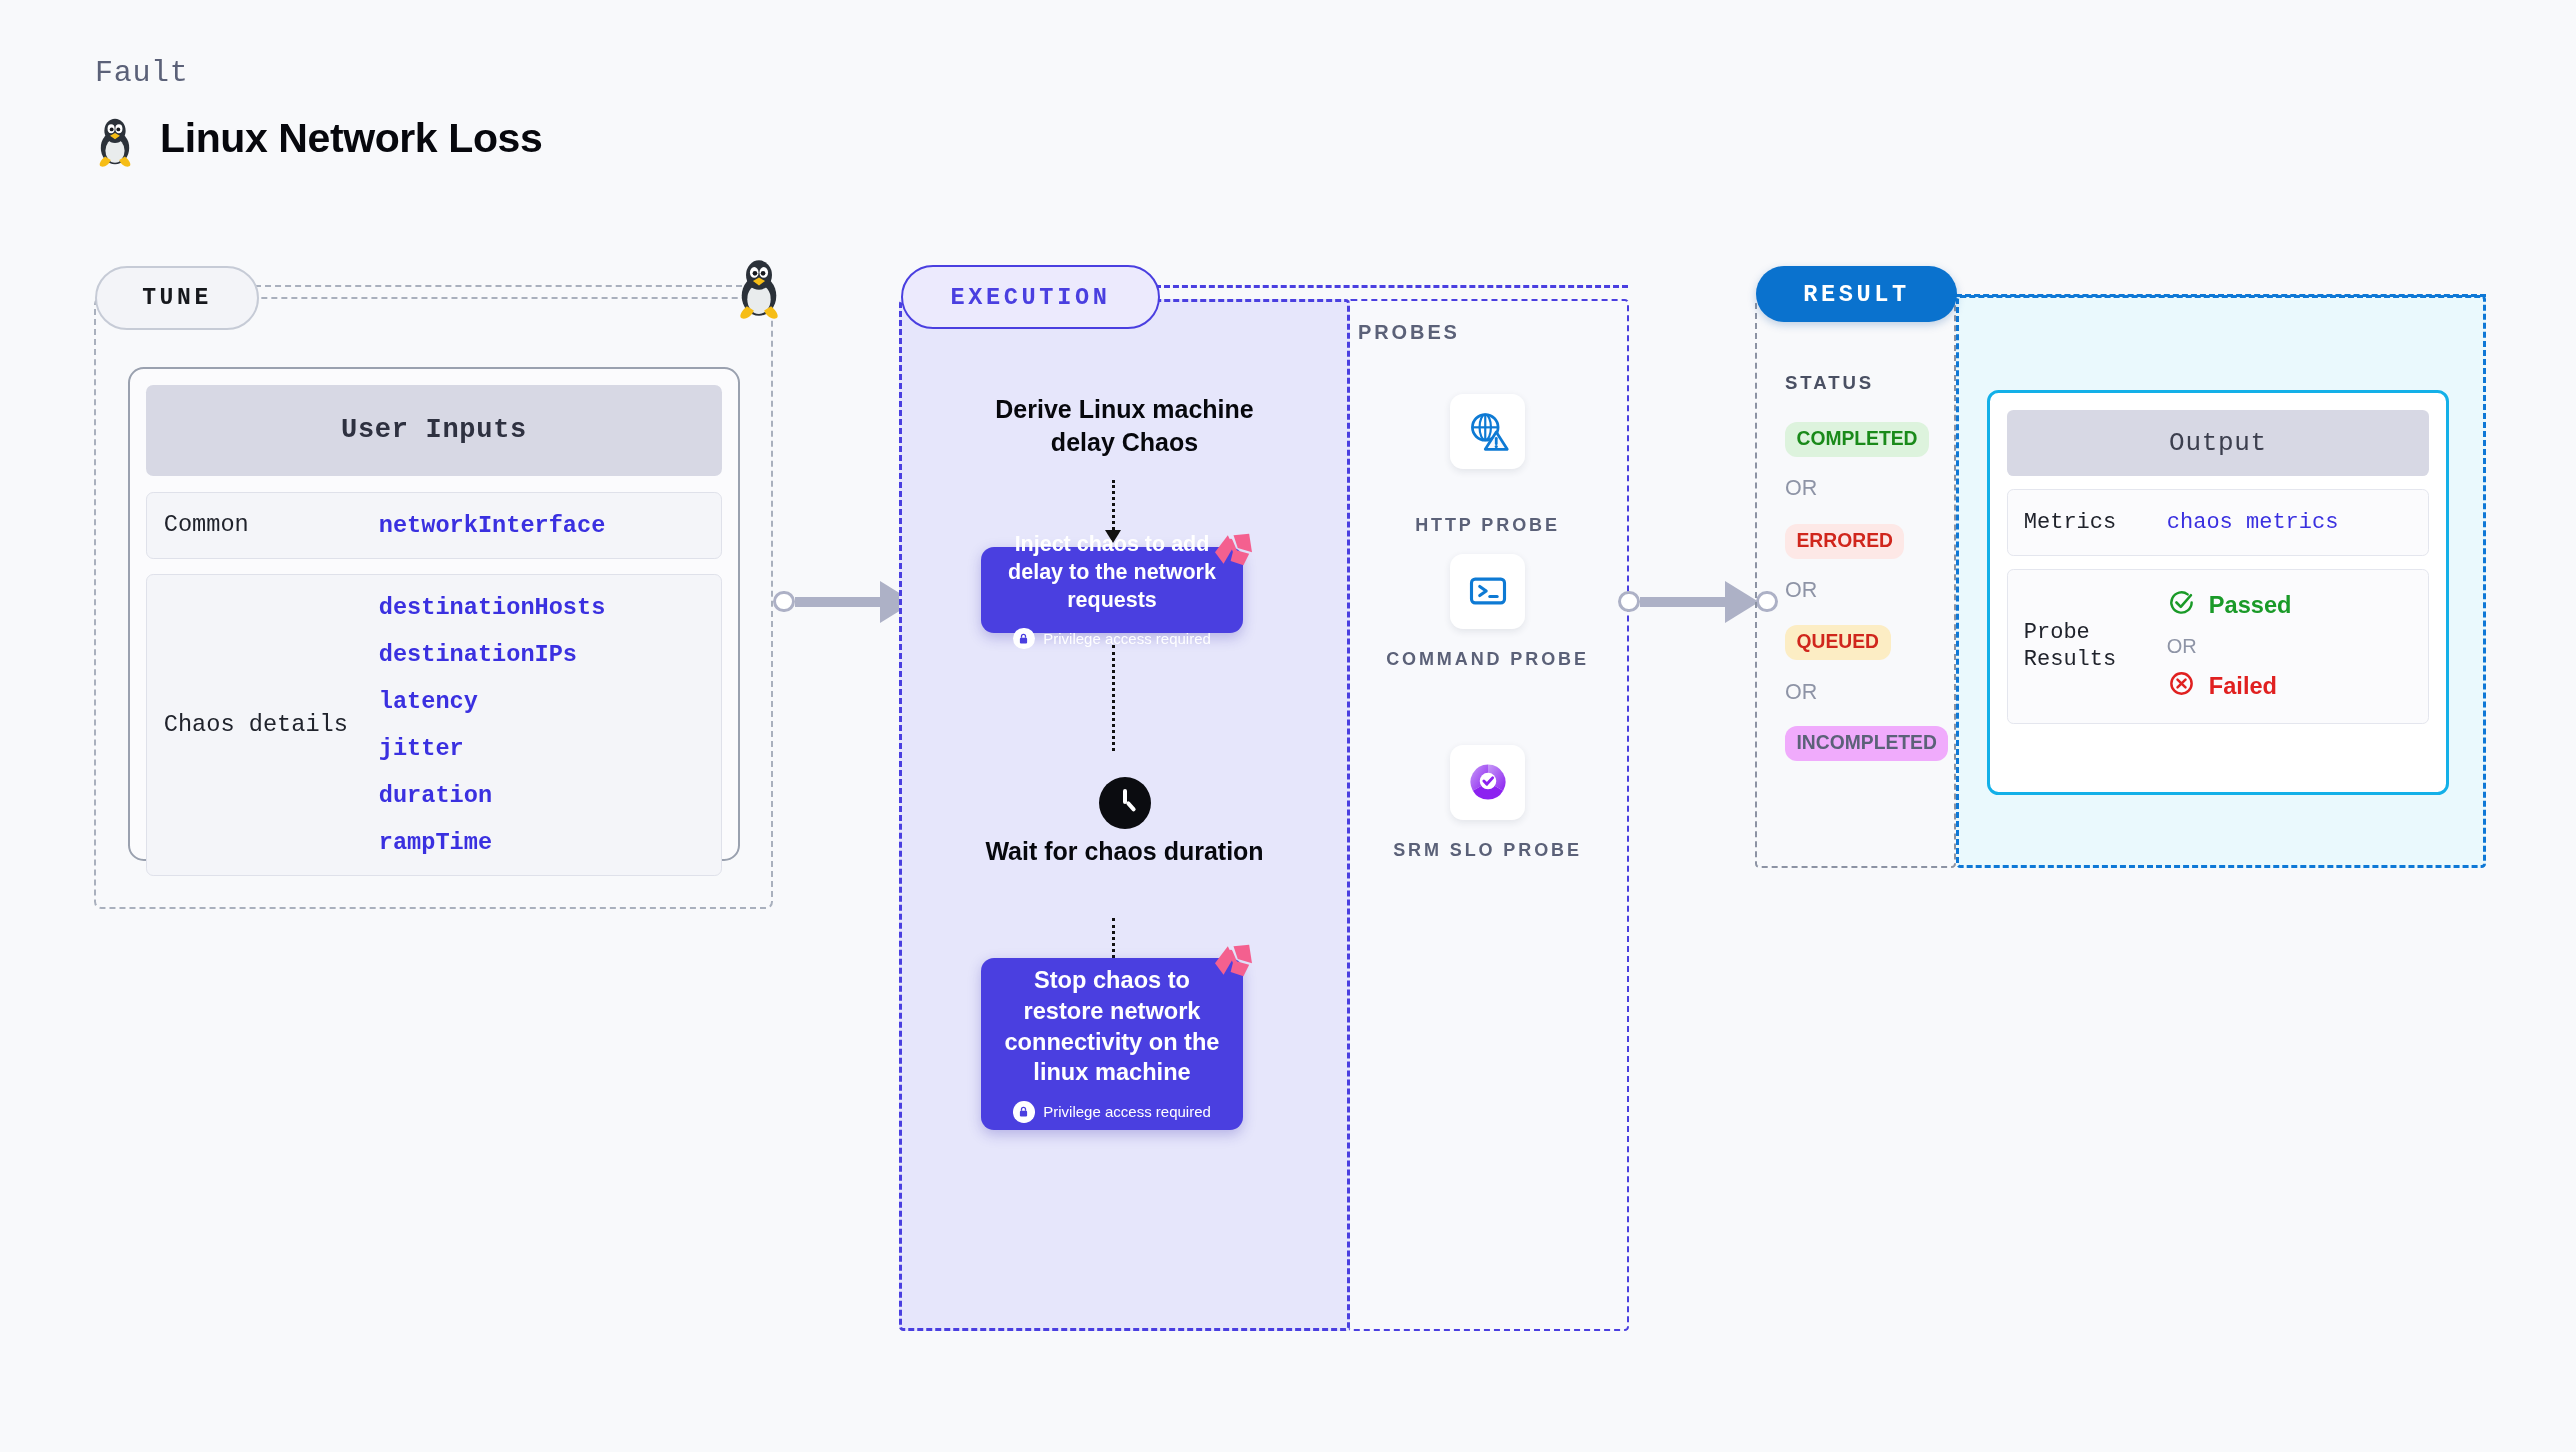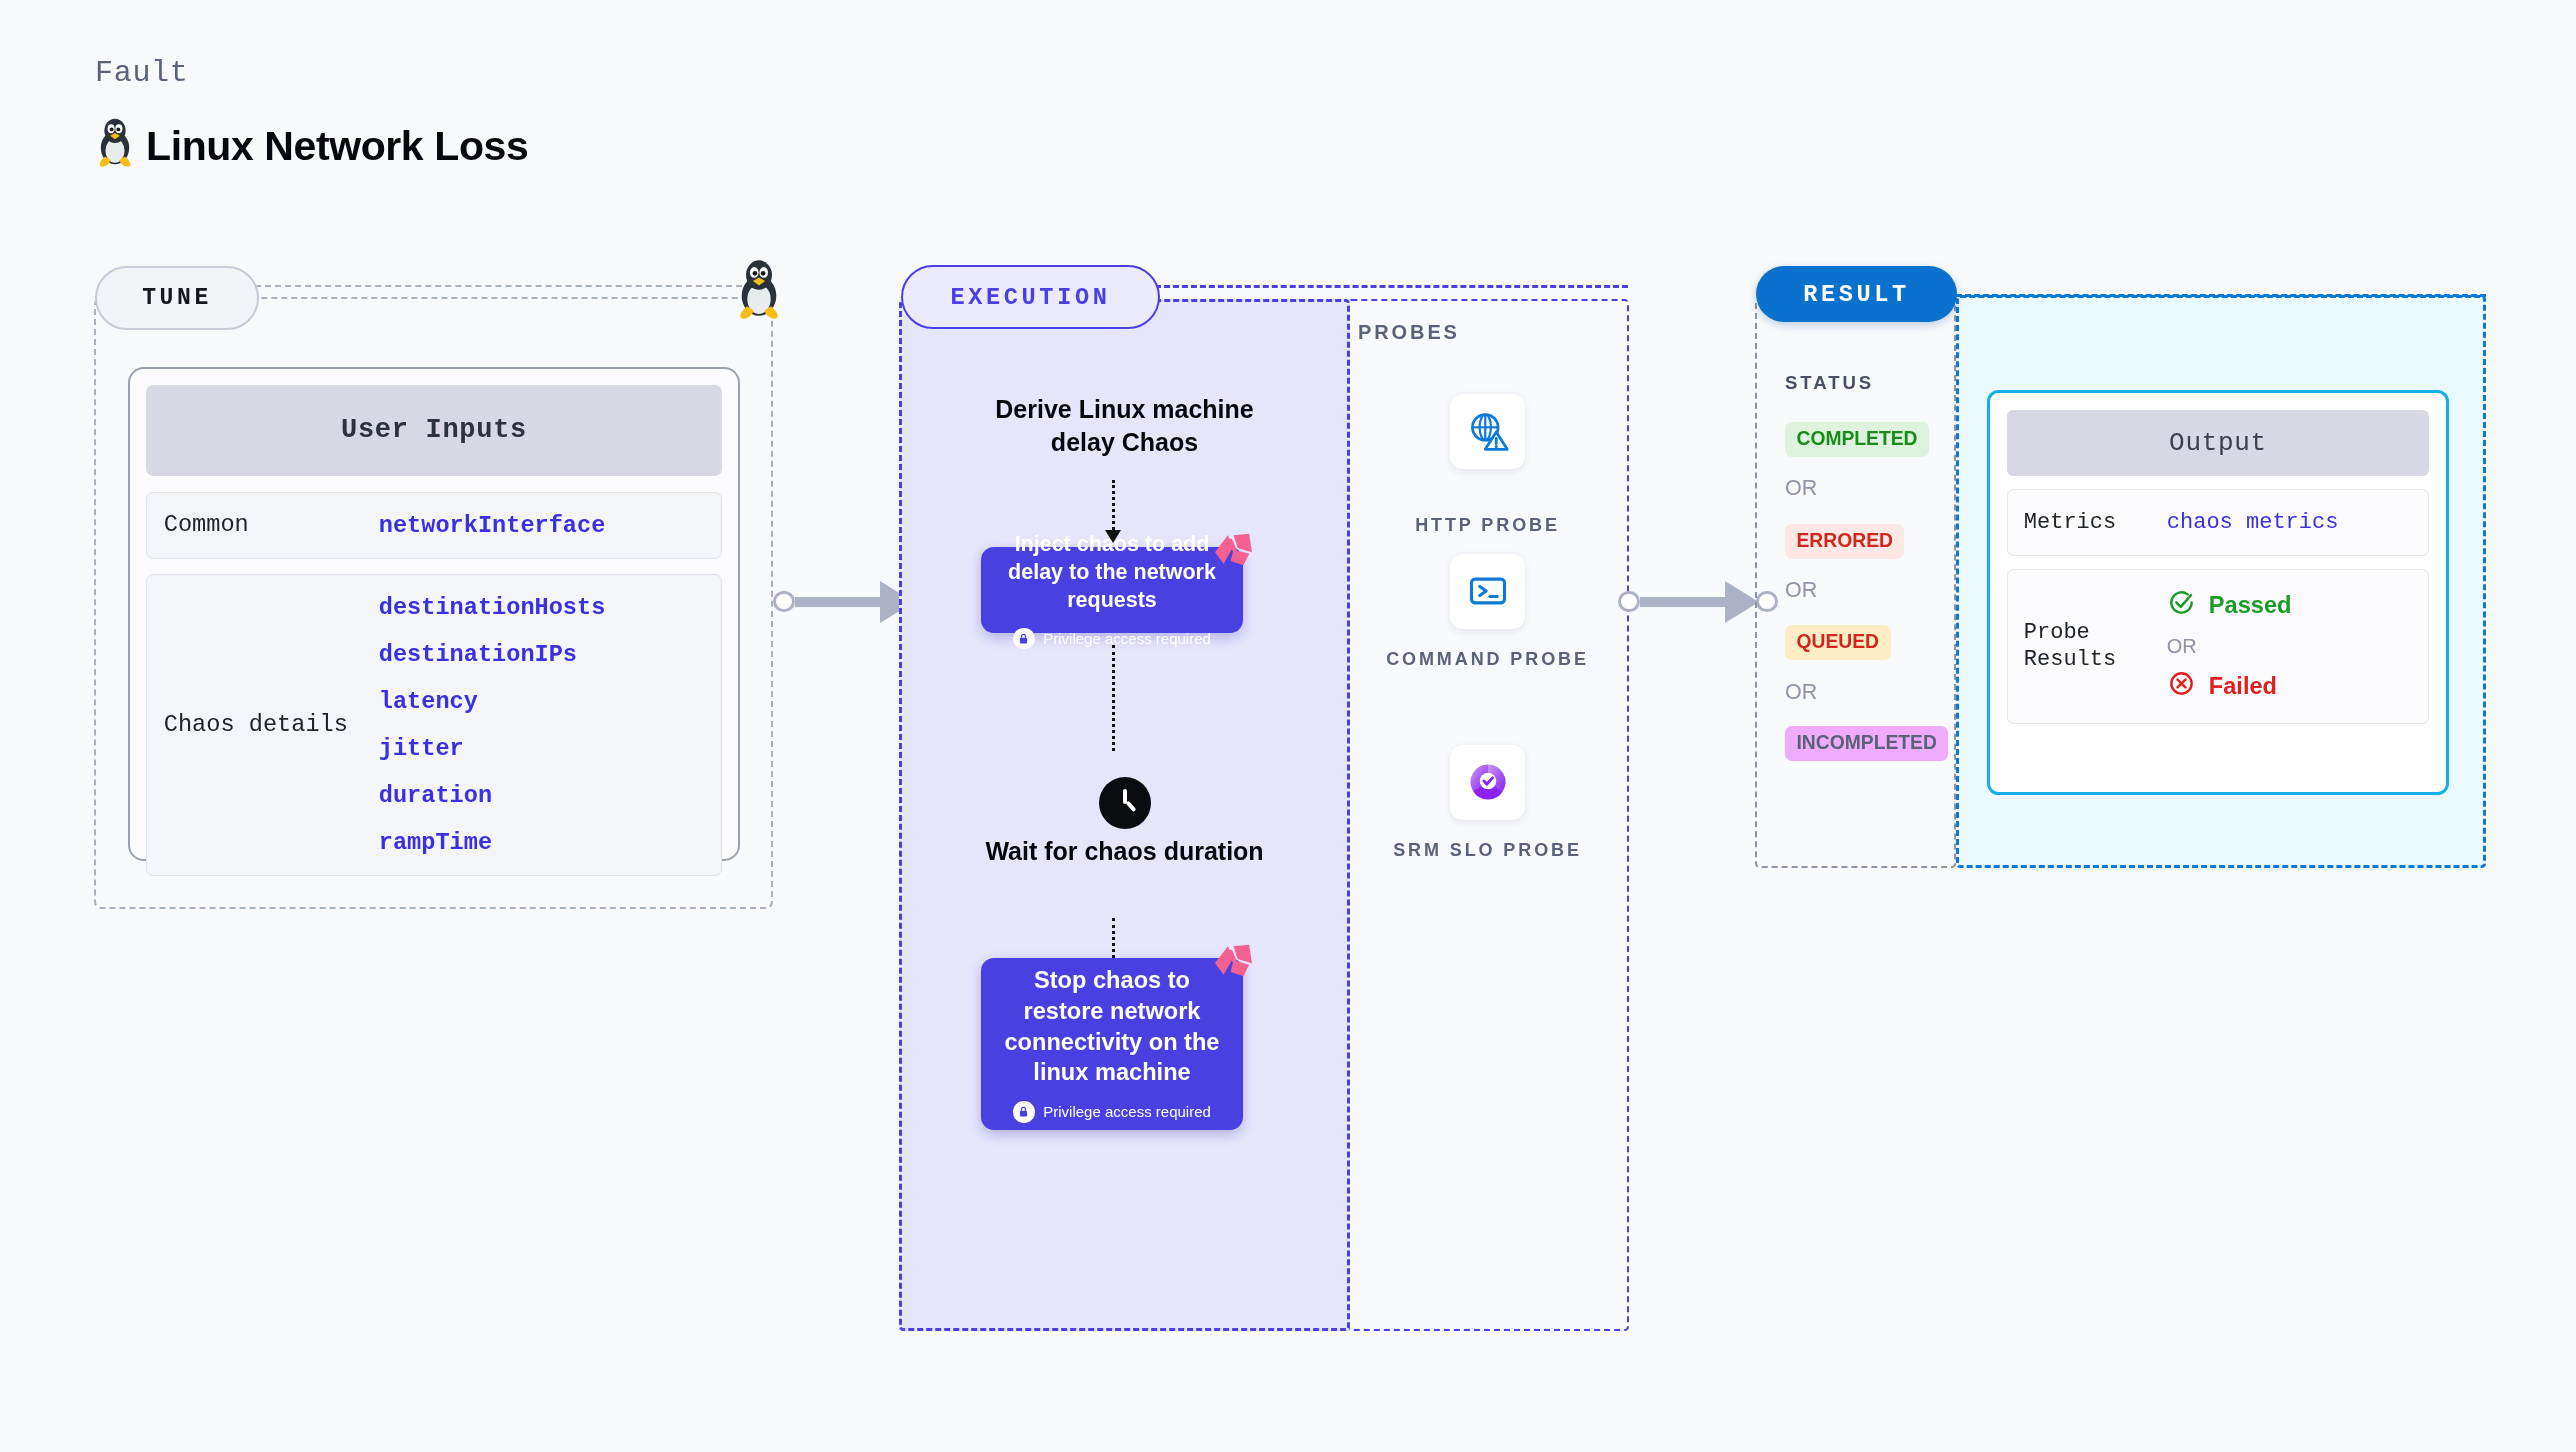--- a/index.html
+++ b/index.html
@@ -12,21 +12,21 @@
   }
 
   
   #fault-kicker{
     position:absolute;left:95px;top:56px;
     font-family:"Liberation Mono", monospace;
     font-size:30px;color:#5b6178;letter-spacing:0.7px;
   }
   #title-row{
     position:absolute;left:93px;top:115px;
-    display:flex;align-items:flex-end;gap:9px;
+    display:flex;align-items:flex-start;gap:23px;
   }
   #title-text{
     font-size:41px;font-weight:bold;color:#07080d;letter-spacing:-0.4px;
   }
 
   
   .pill{
     position:absolute;
     display:flex;align-items:center;justify-content:center;
     border-radius:716px;
@@ -167,21 +167,21 @@
   }
   #output-box{
     left:1956px;top:295px;width:530px;height:573px;
     border:3.6px dashed #0e78d6;border-radius:4.3px;background:#eaf9fd;
   }
   #status-label{
     position:absolute;left:1785px;top:372px;font-size:18.6px;font-weight:bold;
     color:#4a5063;letter-spacing:2.9px;
   }
   .status-badge{
-    position:absolute;border-radius:7px;display:flex;align-items:center;
+    position:absolute;border-radius:12px;display:flex;align-items:center;
     justify-content:center;font-size:19.3px;font-weight:bold;
     padding:6.4px 11.5px;box-sizing:border-box;
   }
   .or-text{
     position:absolute;font-size:21.5px;color:#8e94a6;
     font-family:"Liberation Sans", sans-serif;
   }
 
   #output-card{
     position:absolute;left:1987px;top:390px;width:462px;height:405px;

